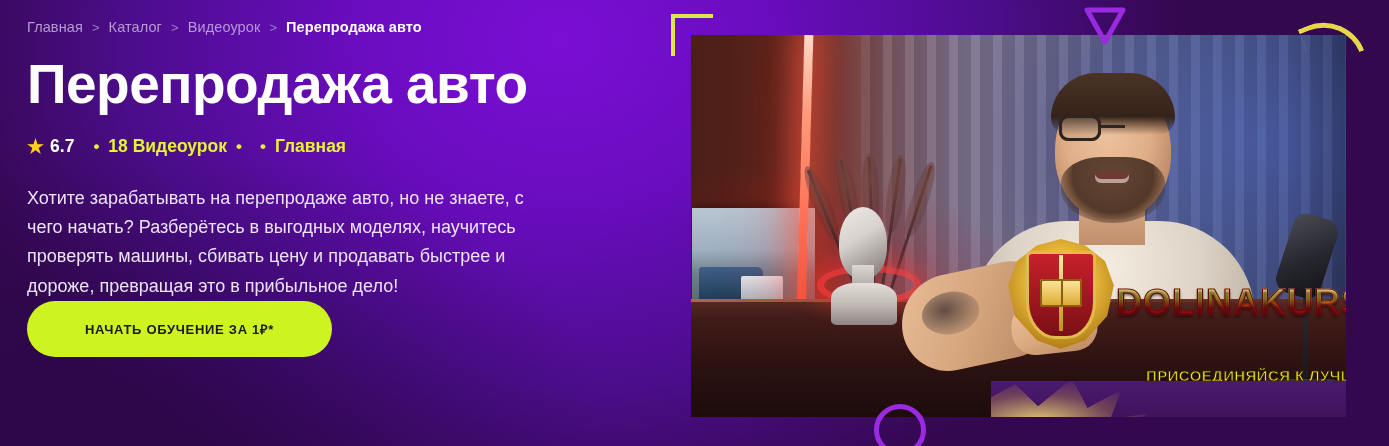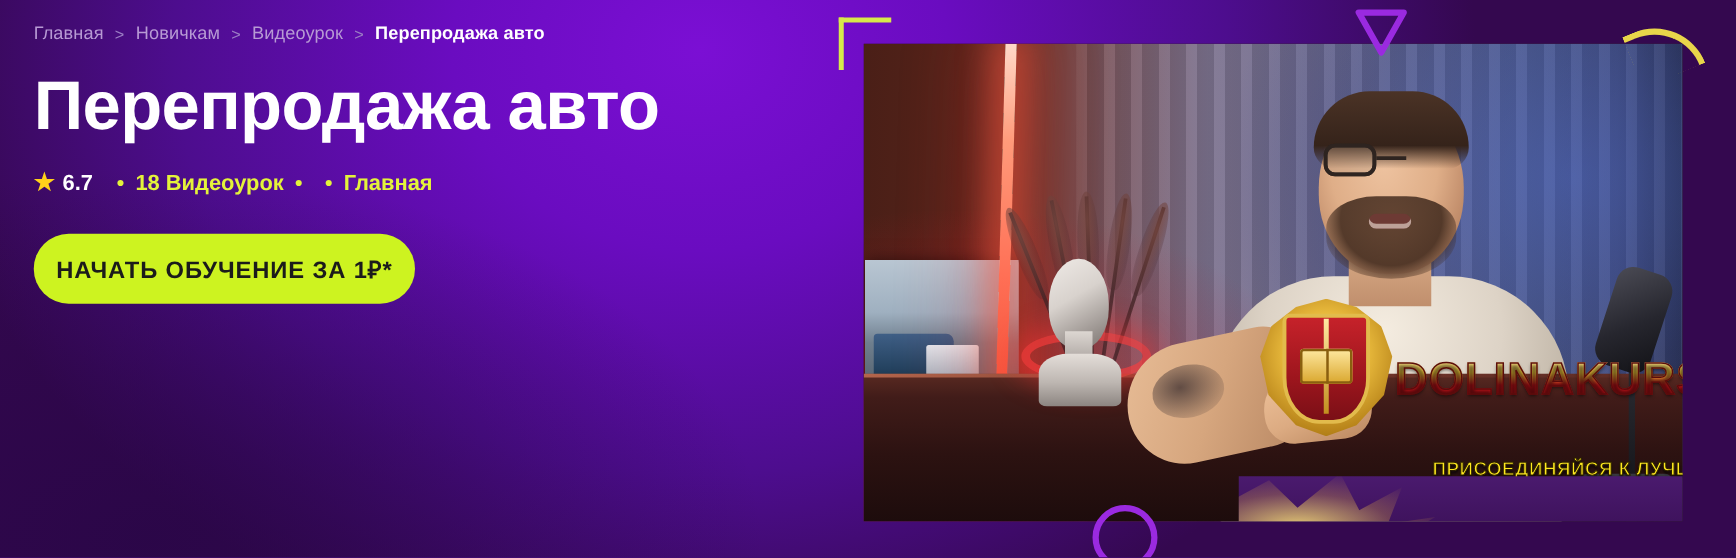--- a/index.html
+++ b/index.html
@@ -54,25 +54,25 @@
   .meta .dot { color:#e4f33a; font-size:17px; margin:0 9px 0 9px; line-height:1; }
   .meta .mitem { color:#e4f33a; white-space:nowrap; }
 
   .desc {
     margin-top:27px; width:520px;
     font-size:18px; line-height:1.62;
     color:#ece3f7; font-weight:400;
   }
 
   .cta {
-    display:block; margin-top:30px;
+    display:block; 
     width:305px; height:56px;
     background:#cdf320;
     border:none; border-radius:28px;
-    color:#1b1b1b; font-size:19px; font-weight:700;
+    color:#1b1b1b; font-size:13px; font-weight:700;
     letter-spacing:.7px; cursor:pointer;
     font-family:"Liberation Sans", sans-serif;
   }
 
   
   .video-wrap { position:absolute; left:691px; top:35px; width:655px; height:382px; z-index:4; }
   .video {
     position:absolute; inset:0; overflow:hidden;
     background:#2b1418;
   }
@@ -342,39 +342,40 @@
 </head>
 <body>
 
 <div id="page">
 
   <div class="left">
 
     <nav class="breadcrumb">
       <a class="bc-item">Главная</a>
       <span class="bc-sep">&gt;</span>
-      <a class="bc-item">Новичкам</a>
+      <a class="bc-item">Каталог</a>
       <span class="bc-sep">&gt;</span>
       <a class="bc-item">Видеоурок</a>
       <span class="bc-sep">&gt;</span>
       <span class="bc-item current">Перепродажа авто</span>
     </nav>
 
     <h1 class="title">Перепродажа авто</h1>
 
     <div class="meta">
       <span class="star">★</span>
       <span class="rating">6.7</span>
       <span class="dot">•</span>
       <span class="mitem">18 Видеоурок</span>
       <span class="dot">•</span>
       <span class="dot">•</span>
       <span class="mitem">Главная</span>
     </div>
 
+    <p class="desc">Хотите зарабатывать на перепродаже авто, но не знаете, с чего начать? Разберётесь в выгодных моделях, научитесь проверять машины, сбивать цену и продавать быстрее и дороже, превращая это в прибыльное дело!</p>
 
     <button class="cta">НАЧАТЬ ОБУЧЕНИЕ ЗА 1₽*</button>
   </div>
 
   <div class="video-wrap">
     <div class="video">
       <div class="v-bg"></div>
       <div class="v-curtain"></div>
       <div class="v-glow-blue"></div>
       <div class="v-glow-red"></div>

